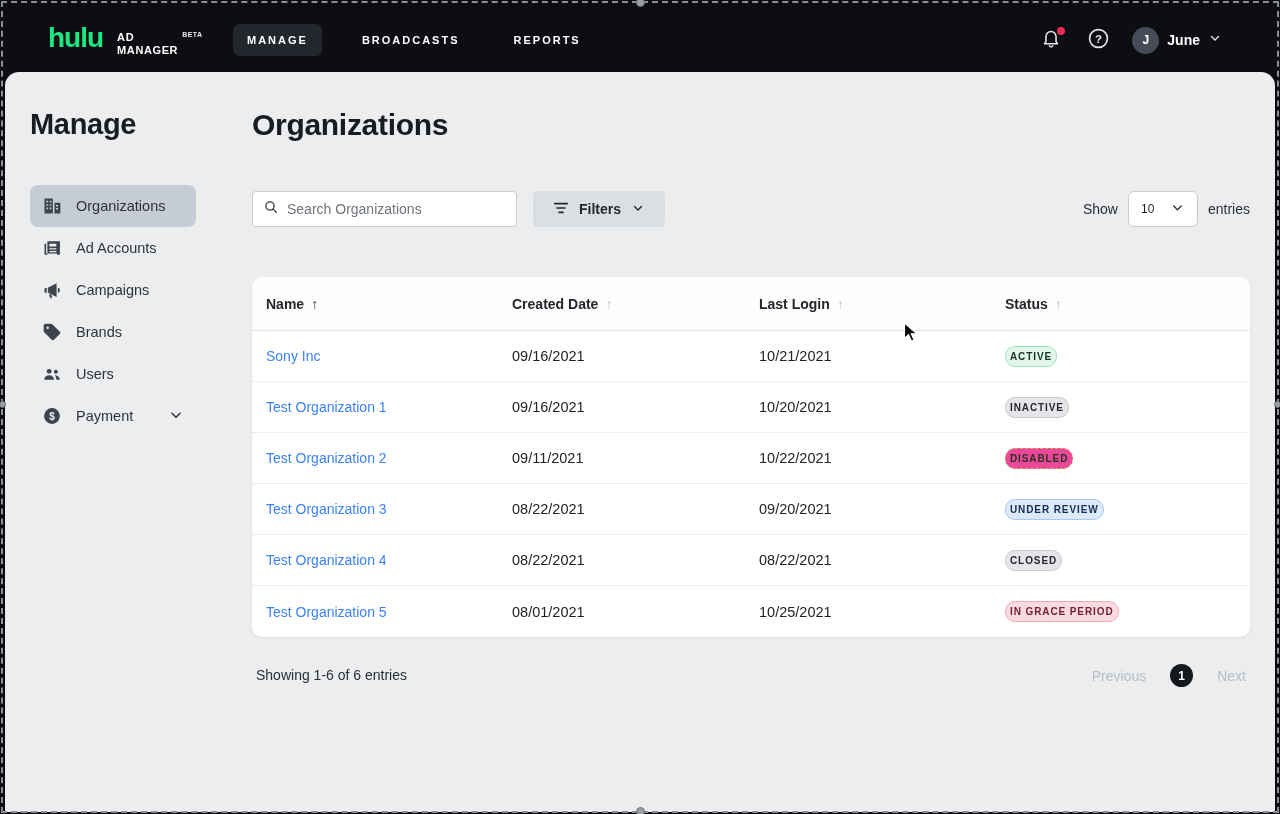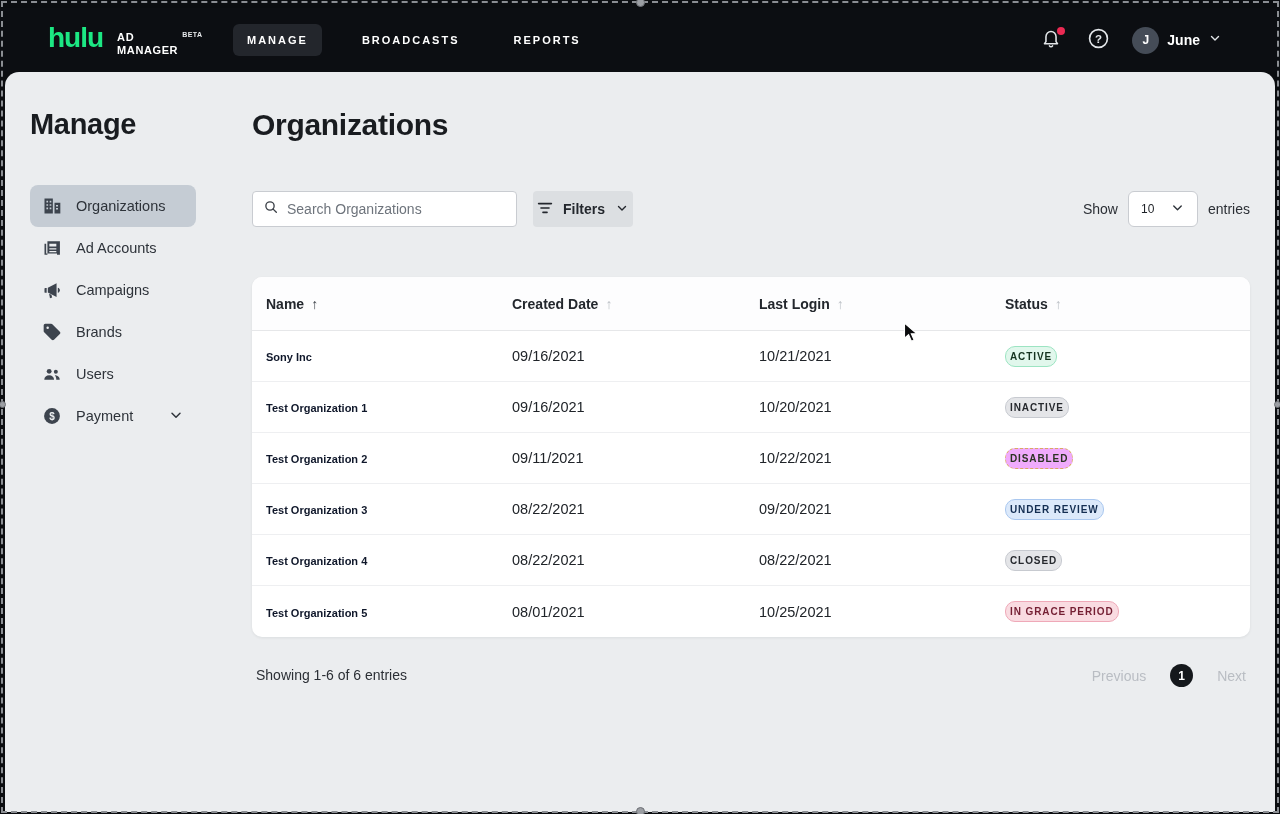--- a/index.html
+++ b/index.html
@@ -73,21 +73,21 @@
     position:absolute; left:0; top:0; width:265px; height:36px;
     background:#fff; border:1px solid #c9ccd1; border-radius:4px;
     display:flex; align-items:center; padding:0 10px; gap:8px;
   }
   .search-box input {
     border:none; outline:none; background:transparent; flex:1;
     font-family:"Liberation Sans", sans-serif; font-size:14px; color:#33383f;
   }
   .search-box input::placeholder { color:#6e747c; }
   .filters-btn {
-    position:absolute; left:281px; top:0; height:36px; padding:0 4px;
+    position:absolute; left:281px; top:0; height:36px; padding:0 20px;
     background:#dcdfe2; border:none; border-radius:4px; cursor:pointer;
     display:flex; align-items:center; gap:10px;
     font-family:"Liberation Sans", sans-serif; font-size:14px; font-weight:bold; color:#23272d;
   }
   .show-group { position:absolute; right:0; top:0; height:36px; display:flex; align-items:center; gap:10px; font-size:14px; color:#2b2f35; }
   .page-size {
     width:70px; height:36px; background:#fff; border:1px solid #c9ccd1; border-radius:6px;
     display:flex; align-items:center; justify-content:space-between; padding:0 12px;
     font-size:12px; color:#1d2126; cursor:pointer;
   }
@@ -101,29 +101,29 @@
   .trow { display:grid; grid-template-columns:246px 247px 246px 1fr; align-items:center; }
   .thead { height:54px; background:#fdfdfe; border-bottom:1px solid #e6e7e9; }
   .th { display:flex; align-items:center; gap:7px; padding-left:14px; font-size:14px; font-weight:bold; color:#23272d; cursor:pointer; }
   .sort-arrow { font-size:14px; line-height:1; }
   .sort-arrow.on  { color:#3a3f46; }
   .sort-arrow.off { color:#bcc0c6; }
 
   .tbody .trow { height:51px; border-bottom:1px solid #eeeff1; }
   .tbody .trow:last-child { border-bottom:none; }
   .td { padding-left:14px; font-size:14.5px; color:#202429; }
-  .org-link { color:#0f172a; font-weight:bold; font-size:11px; text-decoration:none; cursor:pointer; }
+  .org-link { color:#3b82f6; font-weight:normal; font-size:14px; text-decoration:none; cursor:pointer; }
 
   .badge {
     display:inline-block; padding:4px 4px; border-radius:10px;
     font-size:10px; font-weight:bold; letter-spacing:.9px; white-space:nowrap;
   }
   .badge.active       { background:#e1f7ec; border:1px solid #9ce4c2; color:#14331f; }
   .badge.inactive     { background:#e4e5e8; border:1px solid #c7cad0; color:#26292e; }
-  .badge.disabled     { background:#f0abfc; border:1px dashed #d9a964; color:#2a3322; }
+  .badge.disabled     { background:#ec4899; border:1px dashed #d9a964; color:#2a3322; }
   .badge.under-review { background:#dce9fa; border:1px solid #a9c7ef; color:#142e52; }
   .badge.closed       { background:#e4e5e8; border:1px solid #c7cad0; color:#26292e; }
   .badge.grace        { background:#f9dbe1; border:1px solid #efa9b8; color:#741f33; }
 
   
   .table-footer { position:absolute; left:0; right:0; top:592px; height:28px; }
   .summary { position:absolute; left:4px; top:3px; font-size:14px; color:#2b2f35; }
   .pagination { position:absolute; right:4px; top:0; display:flex; align-items:center; gap:24px; }
   .page-btn { font-size:14px; color:#b9bdc3; cursor:pointer; }
   .page-num { width:23px; height:23px; border-radius:50%; background:#15181c; color:#fff; font-size:12px; font-weight:bold; display:flex; align-items:center; justify-content:center; cursor:pointer; }

